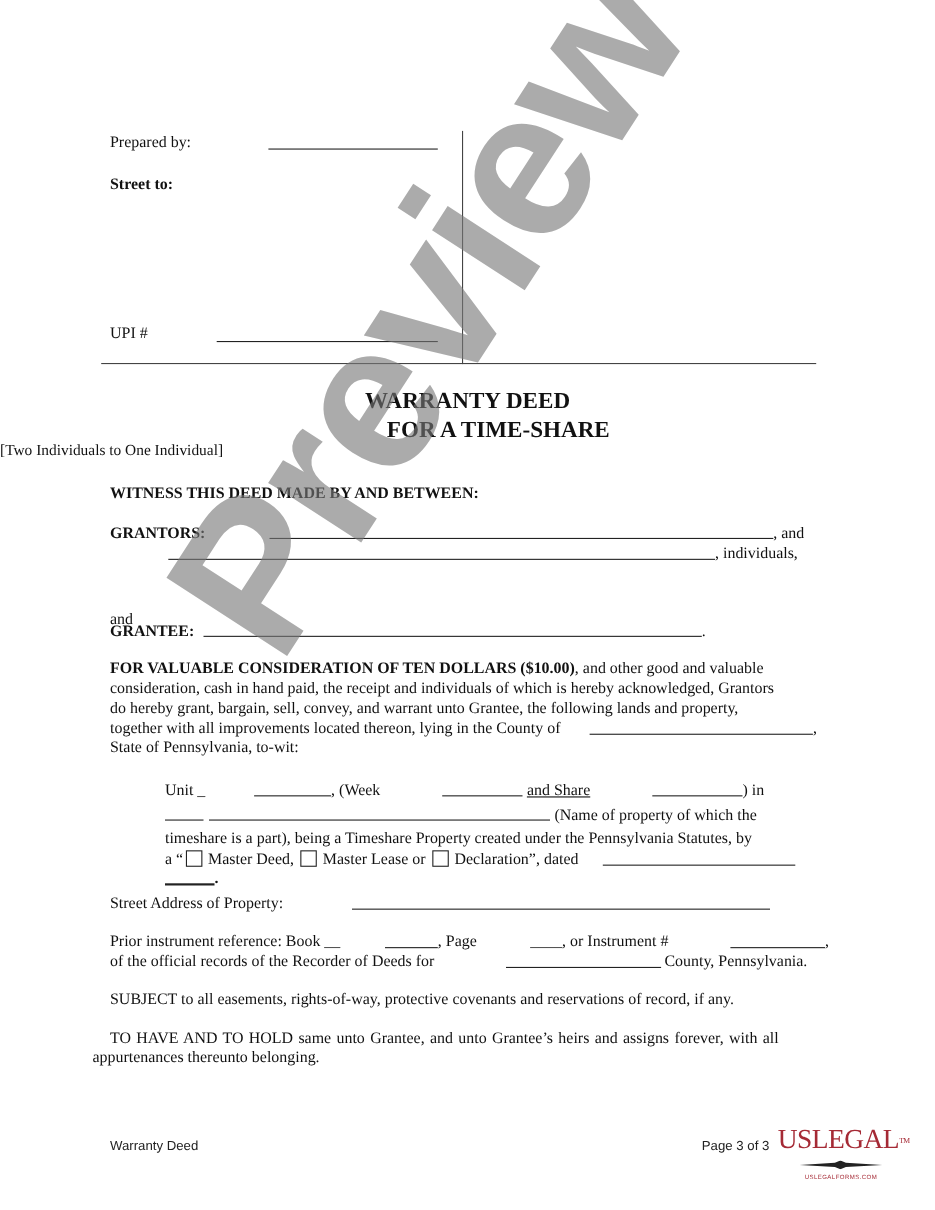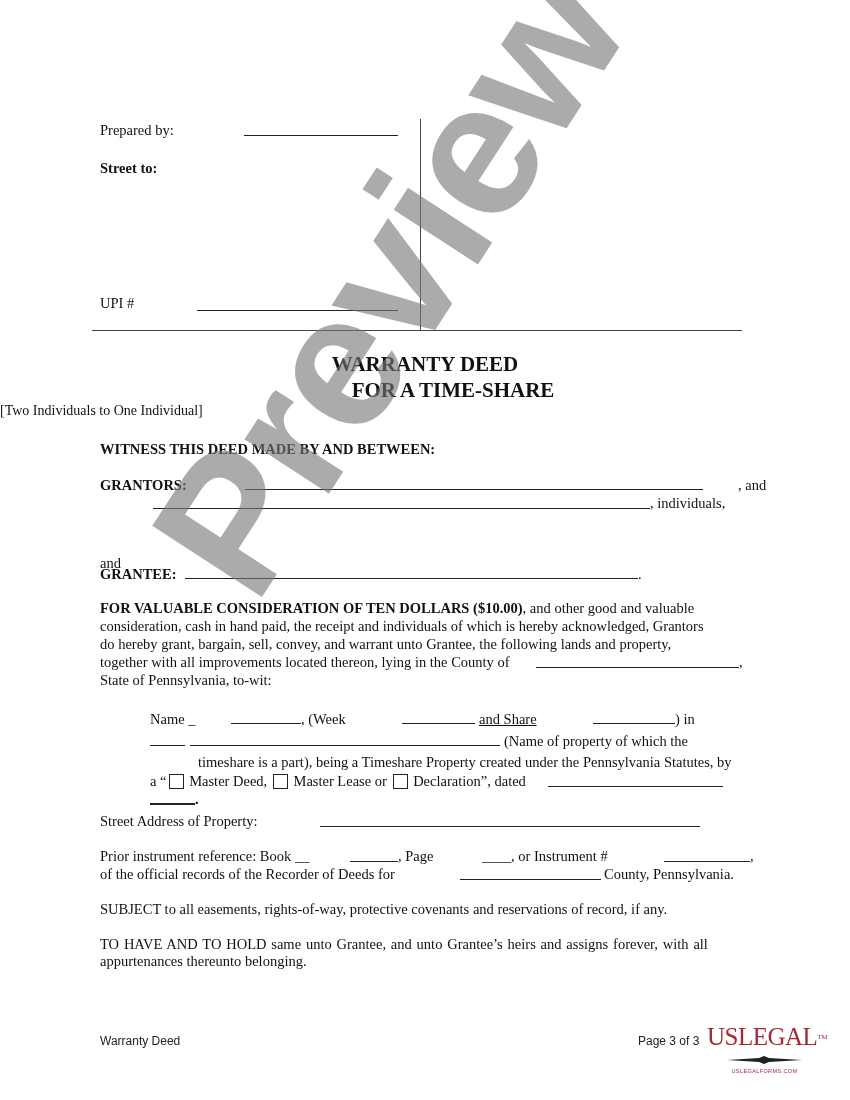--- a/index.html
+++ b/index.html
@@ -36,53 +36,53 @@
 <div class="gline" style="left:92px; top:330px; width:650px;"></div>
 
 <div class="abs title" style="top:352px;">WARRANTY DEED</div>
 <div class="abs title" style="top:378px;padding-left:28px;">FOR A TIME-SHARE</div>
 <div class="abs sub" style="top:403px;">[Two Individuals to One Individual]</div>
 
 <div class="abs t b" style="left:100px; top:440px;">WITNESS THIS DEED MADE BY AND BETWEEN:</div>
 
 <div class="abs t b" style="left:100px; top:476px;">GRANTORS:</div>
 <div class="line" style="left:245px; top:489px; width:458px;"></div>
-<div class="abs t" style="left:703px; top:476px;margin-left:35px;">, and</div>
+<div class="abs t" style="left:703px; top:476px;">, and</div>
 <div class="line" style="left:153px; top:508px; width:497px;"></div>
 <div class="abs t" style="left:650px; top:494px;">, individuals,</div>
 
 <div class="abs t" style="left:100px; top:530px;margin-top:24px;">and</div>
 
 <div class="abs t b" style="left:100px; top:565px;">GRANTEE:</div>
 <div class="line" style="left:185px; top:578px; width:453px;"></div>
 <div class="abs t" style="left:638px; top:565px;">.</div>
 
 <div class="abs t" style="left:100px; top:599px;">
   <span class="b">FOR VALUABLE CONSIDERATION OF TEN DOLLARS ($10.00)</span><span>, and other good and valuable</span>
 </div>
 <div class="abs t" style="left:100px; top:617px;">consideration, cash in hand paid, the receipt and individuals of which is hereby acknowledged, Grantors</div>
 <div class="abs t" style="left:100px; top:635px;">do hereby grant, bargain, sell, convey, and warrant unto Grantee, the following lands and property,</div>
 <div class="abs t" style="left:100px; top:653px;text-align:center;">together with all improvements located thereon, lying in the County of</div>
 <div class="line" style="left:536px; top:667px; width:203px;"></div>
 <div class="abs t" style="left:739px; top:653px;">,</div>
 <div class="abs t" style="left:100px; top:671px;">State of Pennsylvania, to-wit:</div>
 
-<div class="abs t" style="left:150px; top:710px;">Name _</div>
+<div class="abs t" style="left:150px; top:710px;">Unit _</div>
 <div class="line" style="left:231px; top:723px; width:70px;"></div>
 <div class="abs t" style="left:301px; top:710px;">, (Week</div>
 <div class="line" style="left:402px; top:723px; width:73px;"></div>
 <div class="abs t" style="left:479px; top:710px;text-decoration:underline;">and Share</div>
 <div class="line" style="left:593px; top:723px; width:82px;"></div>
 <div class="abs t" style="left:675px; top:710px;text-align:right;">) in</div>
 
 <div class="line" style="left:150px; top:745px; width:35px;"></div>
 <div class="line" style="left:190px; top:745px; width:310px;"></div>
 <div class="abs t" style="left:504px; top:732px;">(Name of property of which the</div>
 
-<div class="abs t" style="left:150px; top:753px;margin-left:48px;">timeshare is a part), being a Timeshare Property created under the Pennsylvania Statutes, by</div>
+<div class="abs t" style="left:150px; top:753px;">timeshare is a part), being a Timeshare Property created under the Pennsylvania Statutes, by</div>
 
 <div class="abs t" style="left:150px; top:772px;">
   <span>a “</span><span class="cb"></span>
   <span>Master Deed,</span>
   <span class="cb"></span>
   <span>Master Lease or</span>
   <span class="cb"></span>
   <span>Declaration”, dated</span>
 </div>
 <div class="line" style="left:548px; top:786px; width:175px;"></div>
@@ -98,21 +98,21 @@
 <div class="abs t" style="left:482px; top:847px;">____, or Instrument #</div>
 <div class="line" style="left:664px; top:861px; width:86px;"></div>
 <div class="abs t" style="left:750px; top:847px;">,</div>
 <div class="abs t" style="left:100px; top:865px;">of the official records of the Recorder of Deeds for</div>
 <div class="line" style="left:460px; top:879px; width:141px;"></div>
 <div class="abs t" style="left:604px; top:865px;text-align:center;">County, Pennsylvania.</div>
 
 <div class="abs t" style="left:100px; top:900px;text-align:center;">SUBJECT to all easements, rights-of-way, protective covenants and reservations of record, if any.</div>
 
 <div class="abs t" style="left:100px; top:935px; word-spacing:1.2px;">TO HAVE AND TO HOLD same unto Grantee, and unto Grantee’s heirs and assigns forever, with all</div>
-<div class="abs t" style="left:100px; top:952px;">appurtenances thereunto belonging.</div>
+<div class="abs t" style="left:84px; top:952px;">appurtenances thereunto belonging.</div>
 
 <div class="watermark">Preview</div>
 
 <div class="abs footer" style="left:100px; top:1034px;">Warranty Deed</div>
 <div class="abs footer" style="left:638px; top:1034px;">Page 3 of 3</div>
 <div class="logo">
   <div class="logo-text"><span>USLEGAL</span><span class="logo-tm">TM</span></div>
   <svg width="115" height="8" viewBox="0 0 115 8">
     <path d="M20 4 L52 2 L57 0 L62 2 L95 4 L62 6 L57 8 L52 6 Z" fill="#222"></path>
   </svg>

